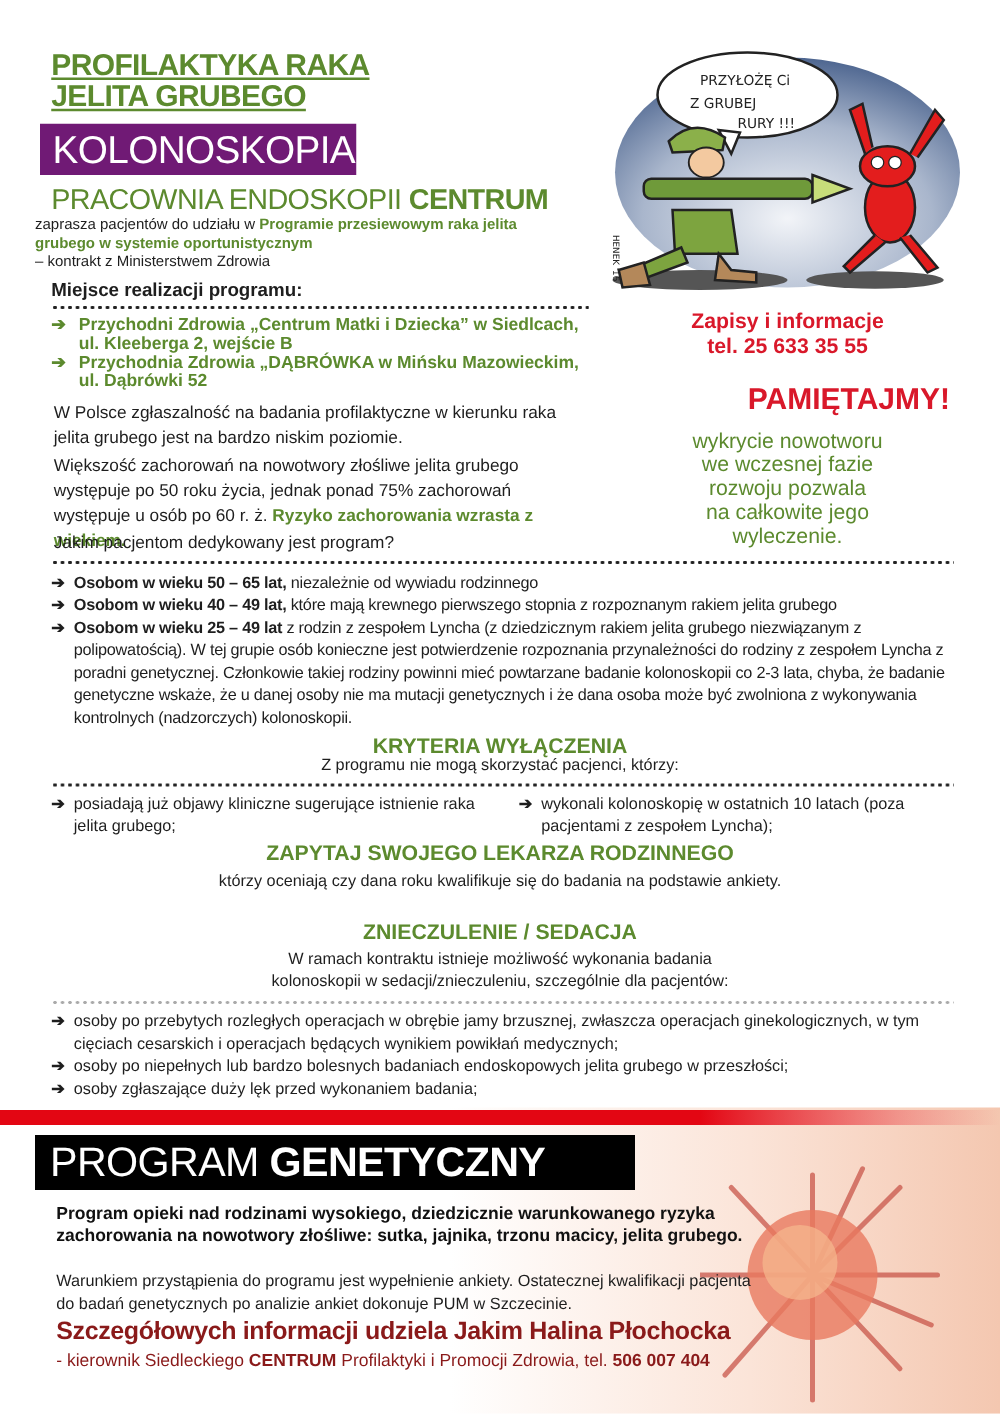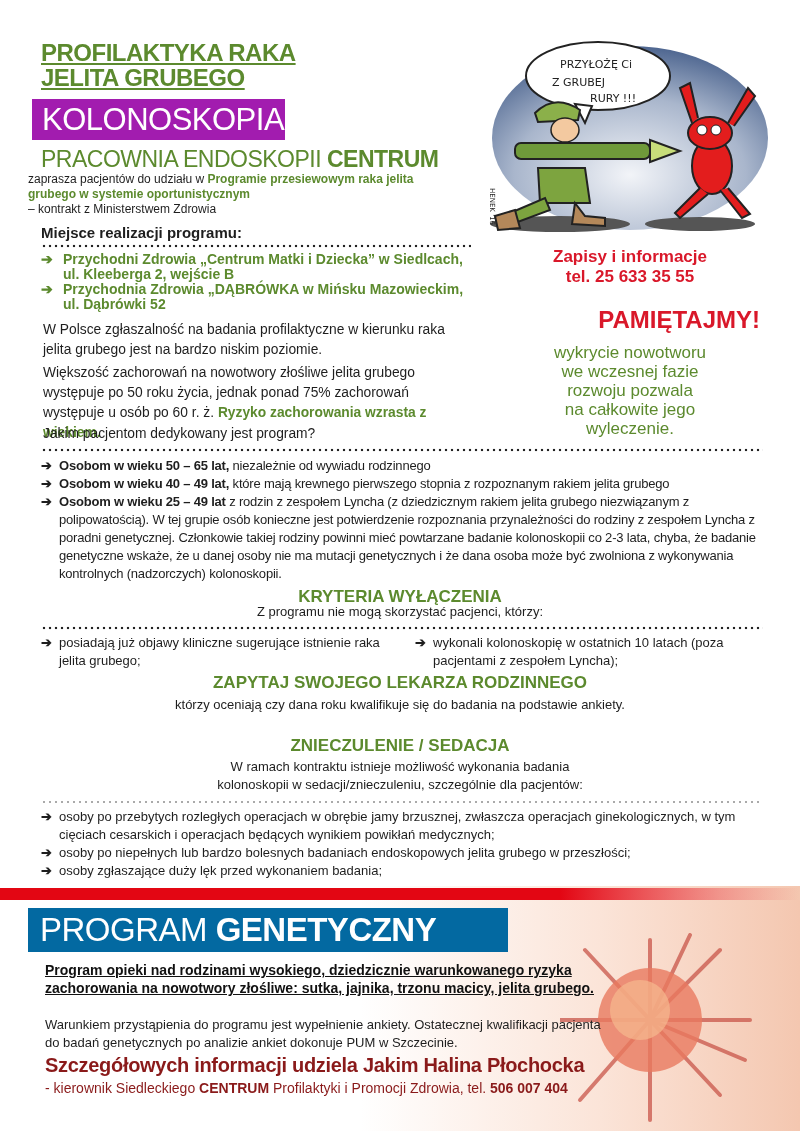--- a/index.html
+++ b/index.html
@@ -3,21 +3,21 @@
 <meta charset="utf-8">
 <style>
   * { box-sizing: border-box; margin: 0; padding: 0; }
   html, body { width: 800px; height: 1131px; background: #ffffff; overflow: hidden; }
   body { font-family: "Liberation Sans", sans-serif; color: #1e1e1e; position: relative; }
   .green { color: #5c8a2e; }
   b { font-weight: bold; }
 
   
   #title { position: absolute; left: 41px; top: 40px; font-size: 24px; line-height: 25px; font-weight: bold; color: #5c8a2e; letter-spacing: -0.5px; text-decoration: underline; }
-  #kolono { position: absolute; left: 32px; top: 99px; width: 253px; height: 41px; background: #a21caf; color: #fff; font-size: 31px; line-height: 41px; padding-left: 10px; letter-spacing: -0.5px; }
+  #kolono { position: absolute; left: 32px; top: 99px; width: 253px; height: 41px; background: #701a75; color: #fff; font-size: 31px; line-height: 41px; padding-left: 10px; letter-spacing: -0.5px; }
   #pracownia { position: absolute; left: 41px; top: 146px; font-size: 23px; line-height: 26px; color: #5c8a2e; letter-spacing: -0.5px; }
   #pracownia b { font-weight: bold; }
   #invite { position: absolute; left: 28px; top: 172px; width: 420px; font-size: 12px; line-height: 15px; }
   #invite .green { font-weight: bold; }
   #miejsce { position: absolute; left: 41px; top: 224px; font-size: 15px; font-weight: bold; }
   .dots { position: absolute; height: 4px; background-image: radial-gradient(circle, #222 1.3px, transparent 1.6px); background-size: 6px 4px; background-repeat: repeat-x; }
   .dots.light { background-image: radial-gradient(circle, #aaa 1.2px, transparent 1.5px); }
 
   #places { position: absolute; left: 41px; top: 252px; width: 440px; font-size: 14px; line-height: 15px; font-weight: bold; color: #5c8a2e; }
   #places li { list-style: none; padding-left: 22px; position: relative; margin-bottom: 0px; }
@@ -48,23 +48,23 @@
 
   #sed-list { position: absolute; left: 41px; top: 808px; width: 720px; font-size: 13px; line-height: 18px; }
   #sed-list li { list-style: none; padding-left: 18px; position: relative; }
 
   
   #bottom-bg { position: absolute; left: 0; top: 886px; width: 800px; height: 245px;
     background: radial-gradient(ellipse 200px 150px at 640px 1030px, #f2a88a 0%, #f7cdb8 45%, rgba(255,255,255,0) 100%),
                 linear-gradient(90deg, #ffffff 0%, #ffffff 45%, #fbe4d8 75%, #f4c7b0 100%); }
   #red-bar { position: absolute; left: 0; top: 888px; width: 800px; height: 12px; background: linear-gradient(90deg, #e30613 0%, #e30613 70%, rgba(227,6,19,0.3) 90%, rgba(227,6,19,0) 100%); }
   #virus { position: absolute; left: 560px; top: 930px; width: 220px; height: 200px; }
-  #gen-box { position: absolute; left: 28px; top: 908px; width: 480px; height: 44px; background: #0369a1; color: #fff; font-size: 33px; line-height: 44px; padding-left: 12px; letter-spacing: -0.5px; }
+  #gen-box { position: absolute; left: 28px; top: 908px; width: 480px; height: 44px; background: #000000; color: #fff; font-size: 33px; line-height: 44px; padding-left: 12px; letter-spacing: -0.5px; }
   #gen-box b { font-weight: bold; }
-  #gen-intro { position: absolute; left: 45px; top: 961px; width: 610px; font-size: 14px; line-height: 18px; font-weight: bold; color: #111; text-decoration: underline; }
+  #gen-intro { position: absolute; left: 45px; top: 961px; width: 610px; font-size: 14px; line-height: 18px; font-weight: bold; color: #111; }
   #gen-text { position: absolute; left: 45px; top: 1016px; width: 560px; font-size: 13px; line-height: 18px; }
   #contact-name { position: absolute; left: 45px; top: 1054px; font-size: 20px; font-weight: bold; color: #8a1a1a; letter-spacing: -0.3px; }
   #contact-line { position: absolute; left: 45px; top: 1080px; font-size: 14px; color: #8a1a1a; }
   #contact-line b { font-weight: bold; }
 </style>
 </head>
 <body>
 
 <div id="title">
   <div>PROFILAKTYKA RAKA</div>

